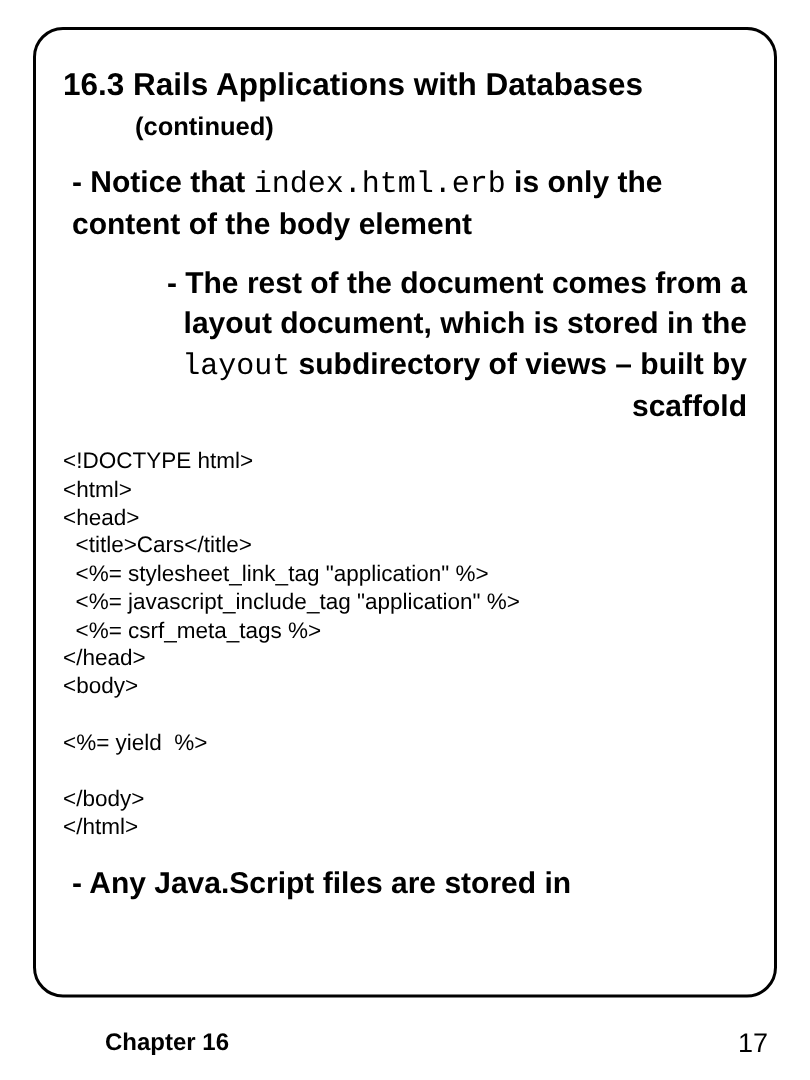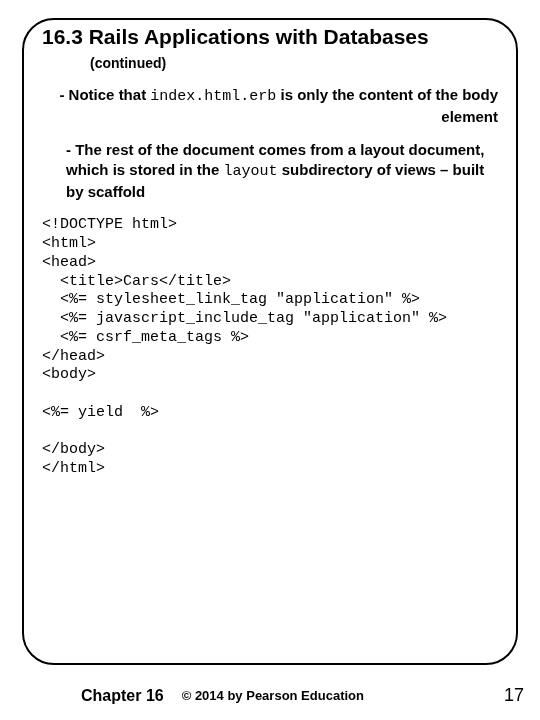--- a/index.html
+++ b/index.html
@@ -11,70 +11,70 @@
     position: relative;
     overflow: hidden;
   }
   .frame {
     position: absolute;
     top: 18px;
     left: 22px;
     right: 22px;
     bottom: 55px;
     border: 2px solid #000;
-    border-radius: 32px;
-    padding: 4px 18px 14px 18px;
+    border-radius: 20px;
+    padding: 24px 18px 14px 18px;
   }
   .title {
     font-size: 21px;
     font-weight: bold;
     line-height: 1.2;
     margin-bottom: 6px;
   }
   .continued {
-    font-size: 14px;
+    font-size: 17px;
     font-weight: bold;
     margin-left: 48px;
     margin-bottom: 14px;
   }
   .bullet1 {
-    font-size: 15px;
+    font-size: 20px;
     font-weight: bold;
     margin-left: 6px;
     margin-bottom: 12px;
     line-height: 1.35;
-    text-align: right;
   }
   .bullet2 {
-    font-size: 15px;
+    font-size: 20px;
     font-weight: bold;
     margin-left: 24px;
     margin-bottom: 14px;
     line-height: 1.35;
+    text-align: right;
   }
   .mono {
     font-family: "Courier New", Courier, monospace;
     font-weight: normal;
   }
   .codeblock {
-    font-family: Liberation Mono, monospace;
+    font-family: Liberation Sans, sans-serif;
     font-size: 15px;
     line-height: 1.25;
     white-space: pre;
     margin-left: 0px;
     margin-bottom: 14px;
   }
   .footer {
     position: absolute;
     bottom: 14px;
-    left: 11px;
+    left: 0;
     right: 0;
     display: flex;
     align-items: center;
-    padding: 0 16px 0 70px;
+    padding: 0 28px 0 70px;
     text-align: right;
   }
   .footer-chapter {
     font-size: 16px;
     font-weight: bold;
   }
   .footer-copy {
     font-size: 13px;
     font-weight: bold;
     margin-left: 18px;
@@ -110,20 +110,22 @@
 &lt;/head&gt;
 &lt;body&gt;
 
 &lt;%= yield  %&gt;
 
 &lt;/body&gt;
 &lt;/html&gt;</div>
 
 
 
+  <div class="bullet1" style="margin-bottom:2px;">
+    <span>- Any Java.Script files are stored in</span>
+  </div>
 
 </div>
 
 <div class="footer">
   <span class="footer-chapter">Chapter 16</span>
-  <span class="footer-copy">© 2014 by Pearson Education</span>
   <span class="footer-page">17</span>
 </div>
 
 </body></html>

